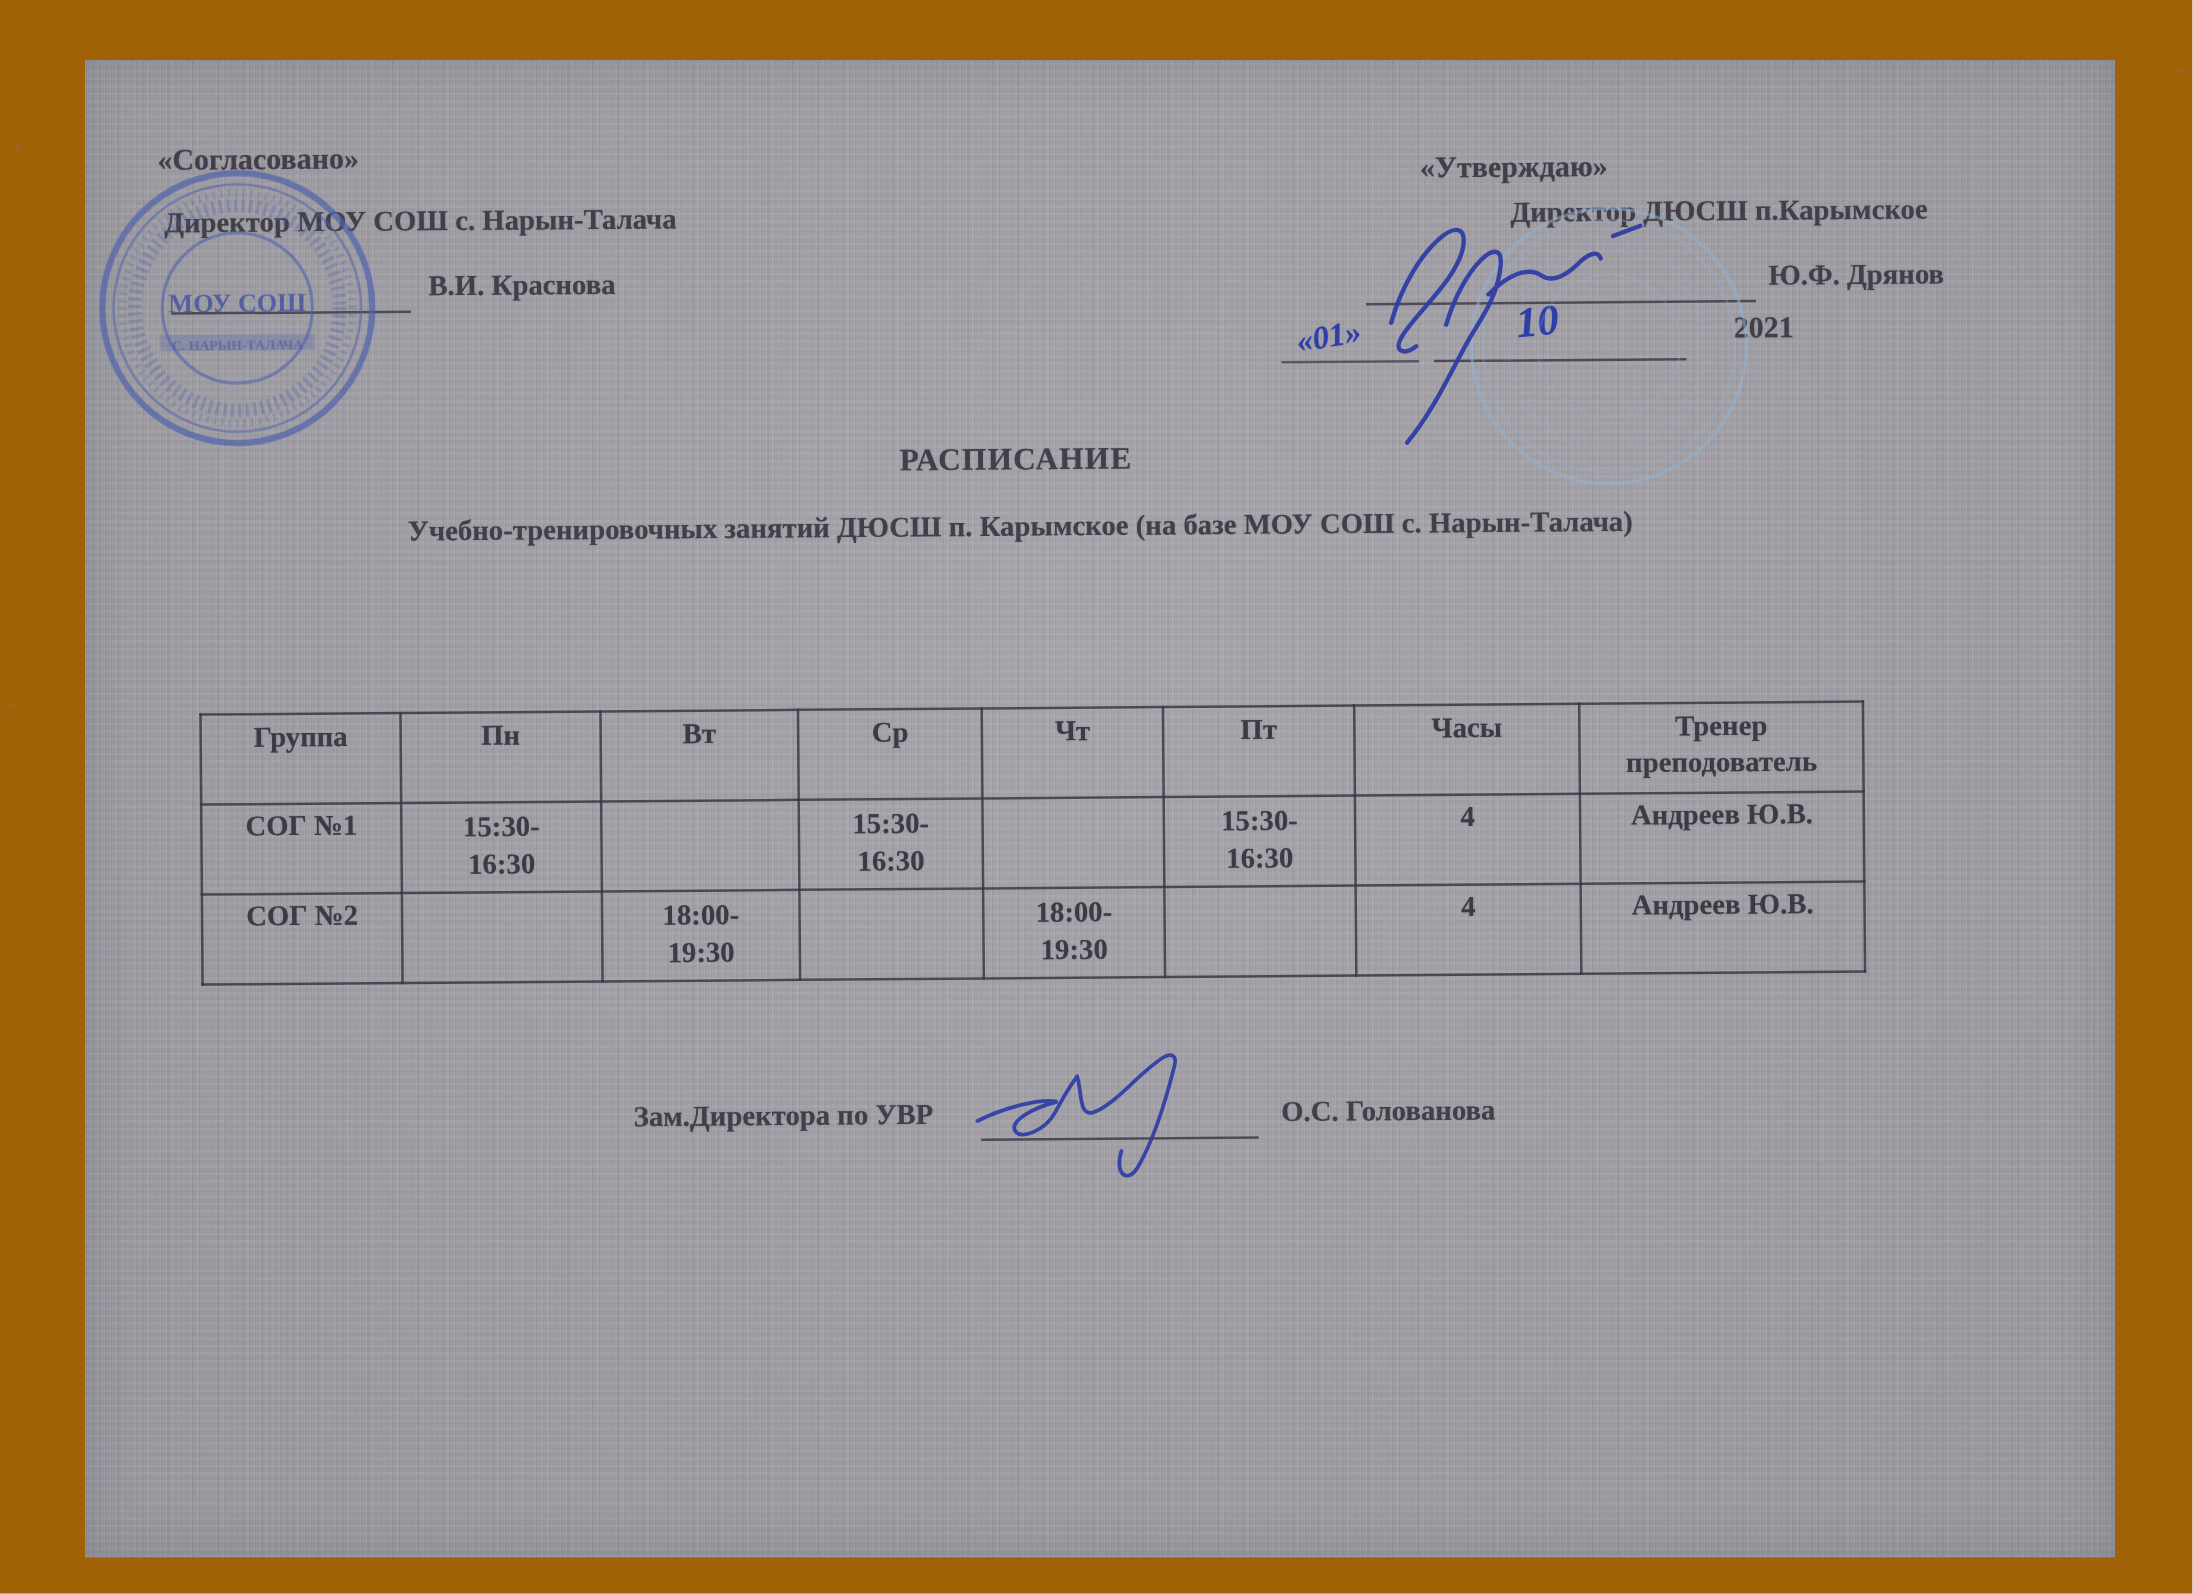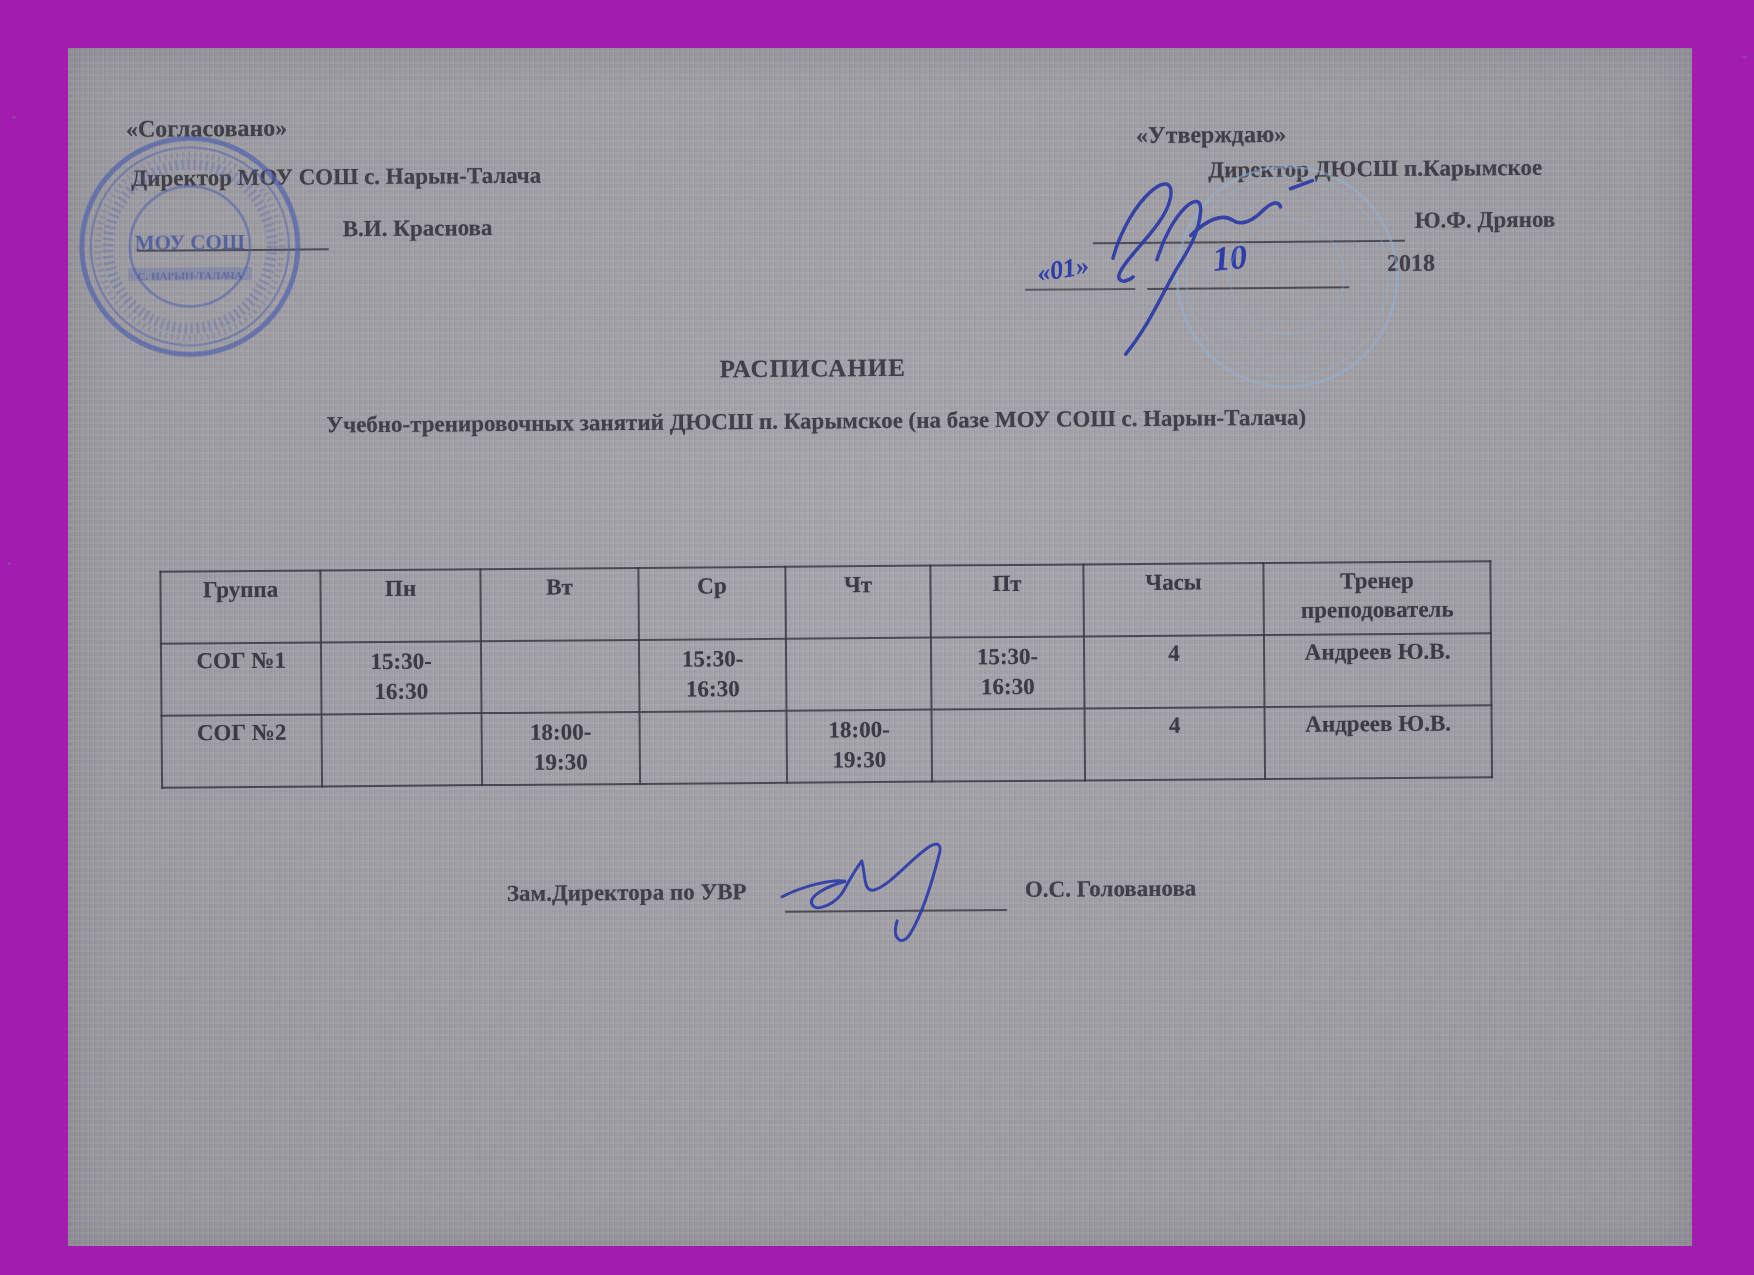--- a/index.html
+++ b/index.html
@@ -1,16 +1,16 @@
 <!DOCTYPE html>
 <html><head>
 <meta charset="utf-8">
 <style>
   html,body{margin:0;padding:0;background:#ffffff;}
-  .stage{position:relative;width:1754px;height:1275px;background:#a21caf;overflow:hidden;
+  .stage{position:relative;width:1754px;height:1275px;background:#a16207;overflow:hidden;
          font-family:"Liberation Serif","DejaVu Serif",serif;}
   .paper{position:absolute;left:68px;top:48px;width:1624px;height:1198px;
          background-color:#a3a1a8;
          background-image:
            repeating-linear-gradient(90deg, rgba(255,255,255,0.05) 0 1px, rgba(30,30,45,0.05) 1px 2px, rgba(0,0,0,0) 2px 5px),
            repeating-linear-gradient(0deg, rgba(255,255,255,0.03) 0 2px, rgba(0,0,0,0.02) 2px 6px),
            radial-gradient(ellipse at 50% 40%, rgba(255,255,255,0.06), rgba(0,0,0,0.05));
          box-shadow:inset 0 0 40px rgba(60,60,75,0.18);}
   .content{position:absolute;inset:0;transform:rotate(-0.45deg);color:#413f4a;}
   .printed{position:absolute;font-weight:bold;white-space:nowrap;
@@ -64,21 +64,21 @@
 
       <div class="printed" style="left:1072px;top:76px;font-size:24px;">«Утверждаю»</div>
       <div class="printed" style="left:1144px;top:112px;font-size:23px;">Директор ДЮСШ п.Карымское</div>
       <div class="sig-line" style="left:1028px;top:160px;width:312px;height:36px;"></div>
       <div class="printed" style="left:1350px;top:164px;font-size:23px;">Ю.Ф. Дрянов</div>
 
       <div class="pen" style="left:972px;top:208px;font-size:26px;transform:rotate(-9deg);">«01»</div>
       <div class="sig-line" style="left:960px;top:212px;width:110px;height:30px;border-bottom-color:rgba(58,56,68,0.7);"></div>
       <div class="sig-line" style="left:1082px;top:212px;width:202px;height:30px;"></div>
       <div class="pen" style="left:1148px;top:194px;font-size:34px;transform:rotate(-5deg);">10</div>
-      <div class="printed" style="left:1322px;top:206px;font-size:24px;">2018</div>
+      <div class="printed" style="left:1322px;top:206px;font-size:24px;">2021</div>
 
       <svg class="stamp" style="left:1102px;top:112px;" width="240" height="240" viewBox="0 0 240 240">
         <g stroke="#8fb2d6" fill="none">
           <circle cx="120" cy="120" r="110" stroke-width="2.5" opacity="0.55"></circle>
           <circle cx="120" cy="120" r="101" stroke-width="1.5" opacity="0.35"></circle>
           <circle cx="120" cy="120" r="57" stroke-width="1.5" opacity="0.3"></circle>
           <circle cx="120" cy="120" r="80" stroke-width="9" stroke-dasharray="2 4" opacity="0.15"></circle>
         </g>
       </svg>
 

